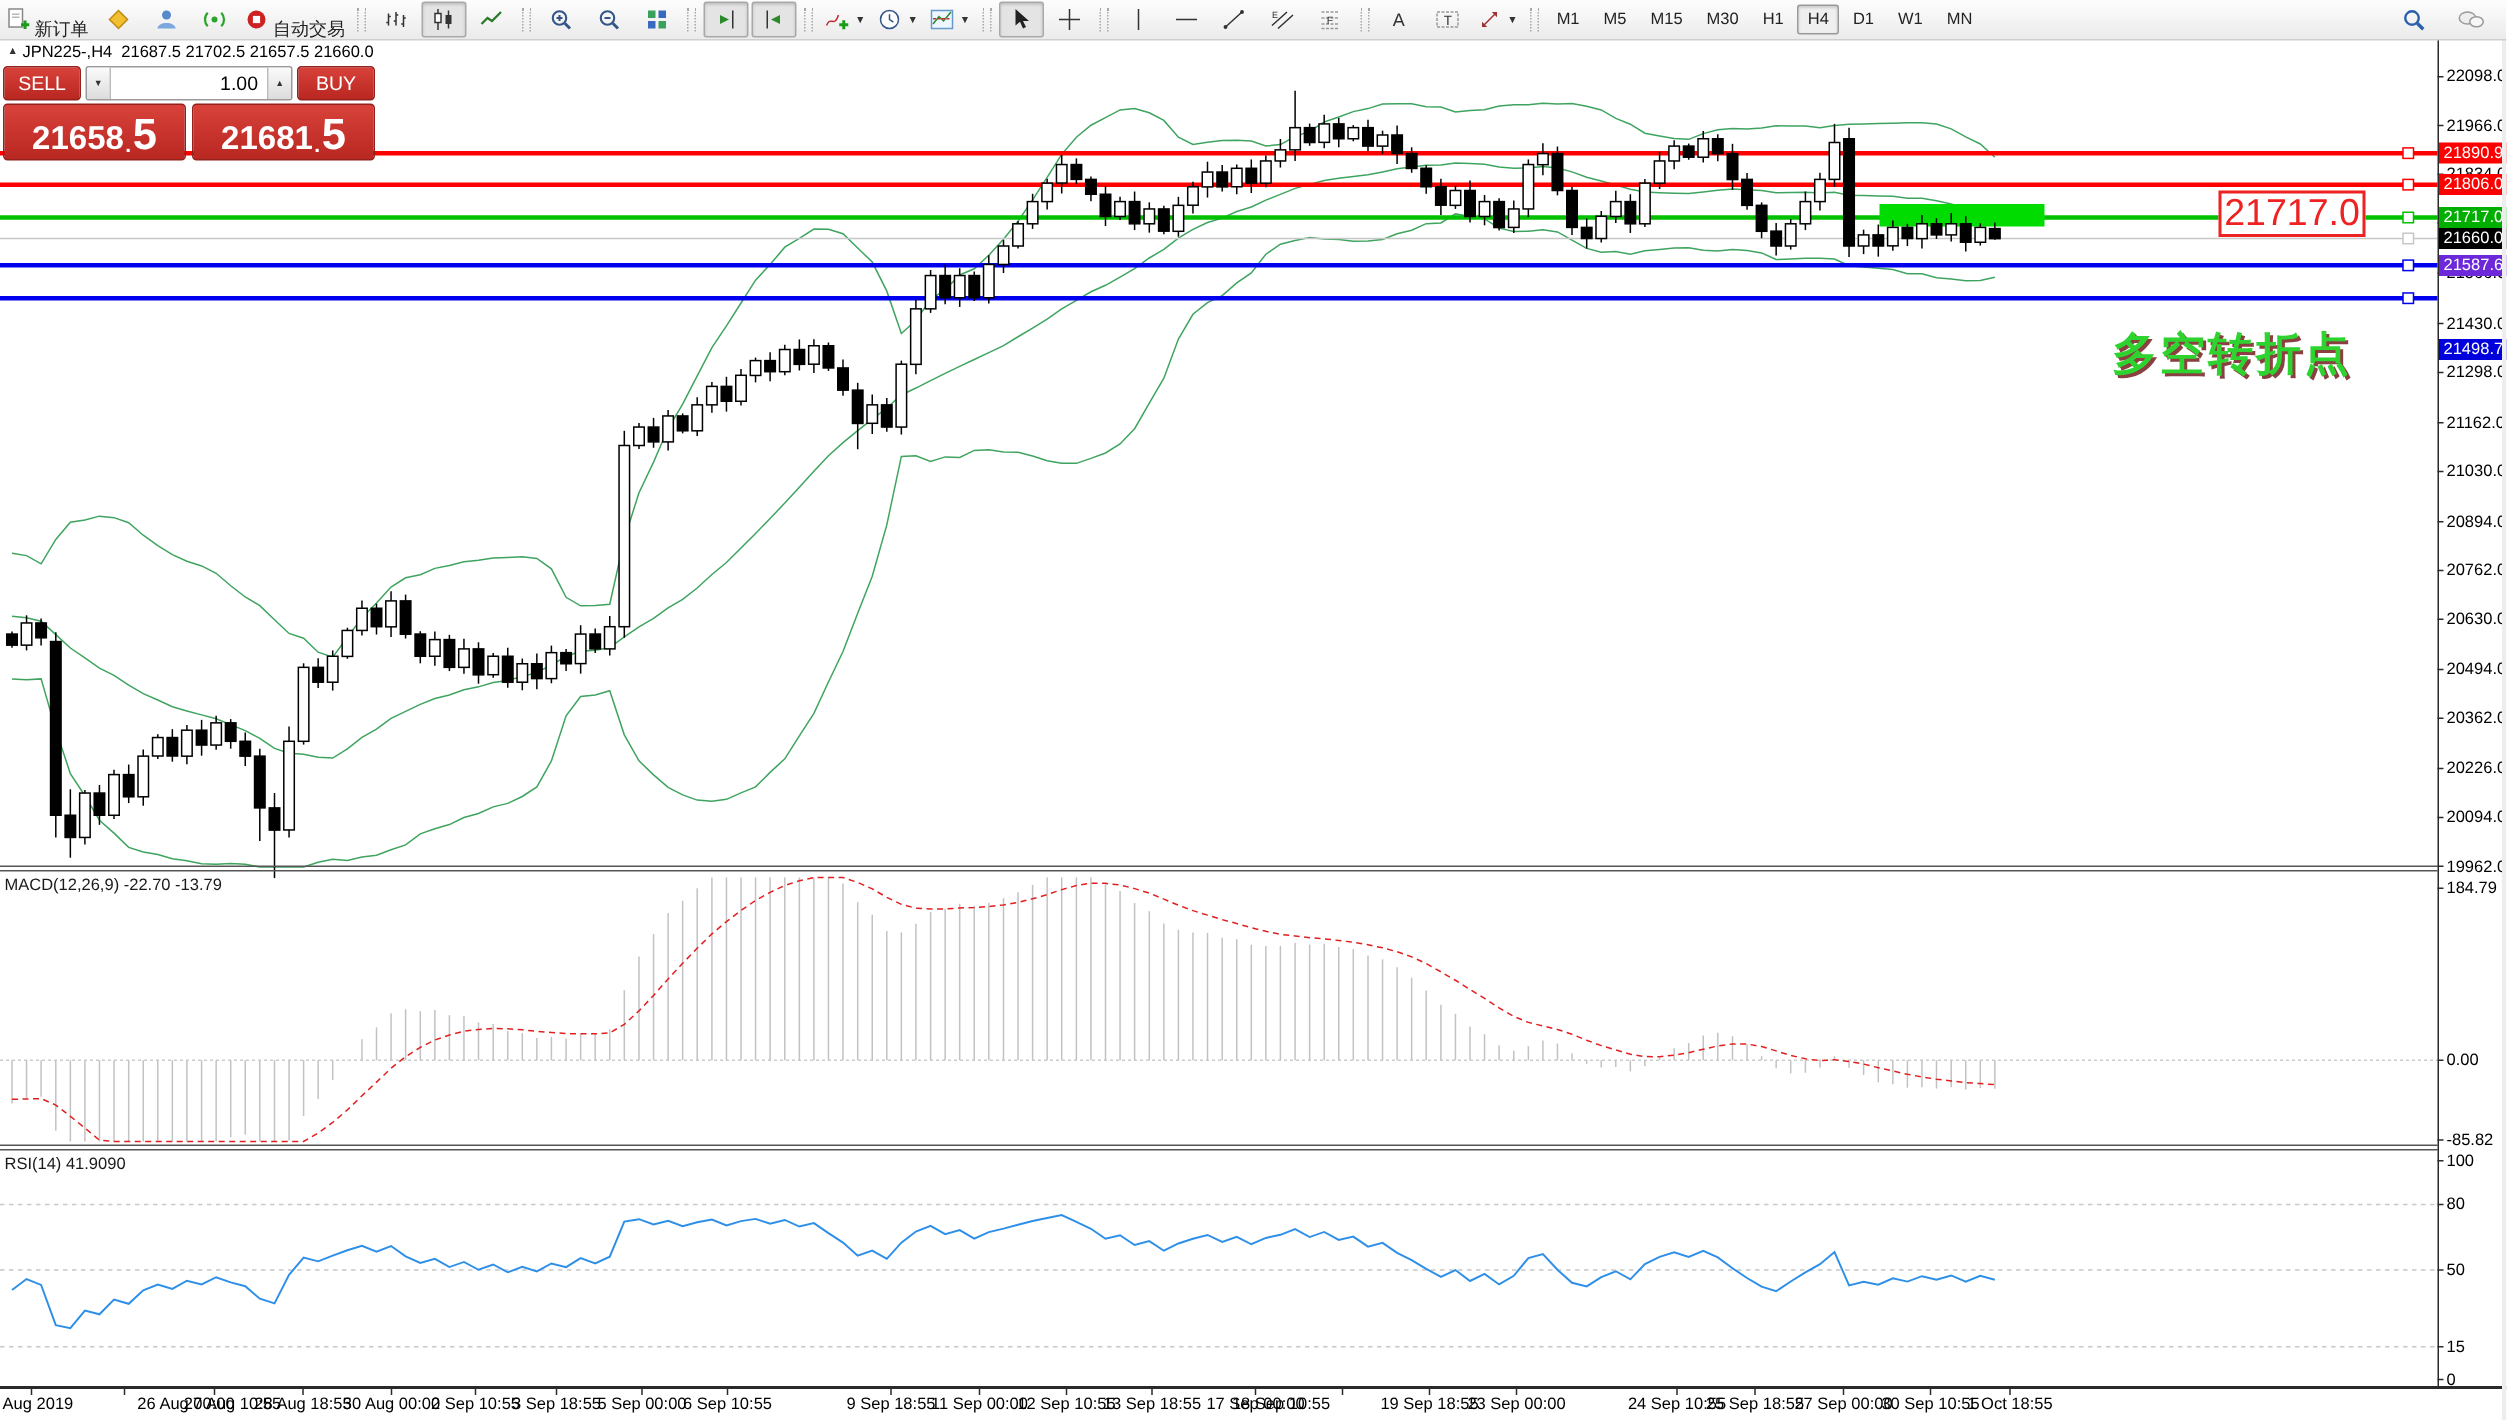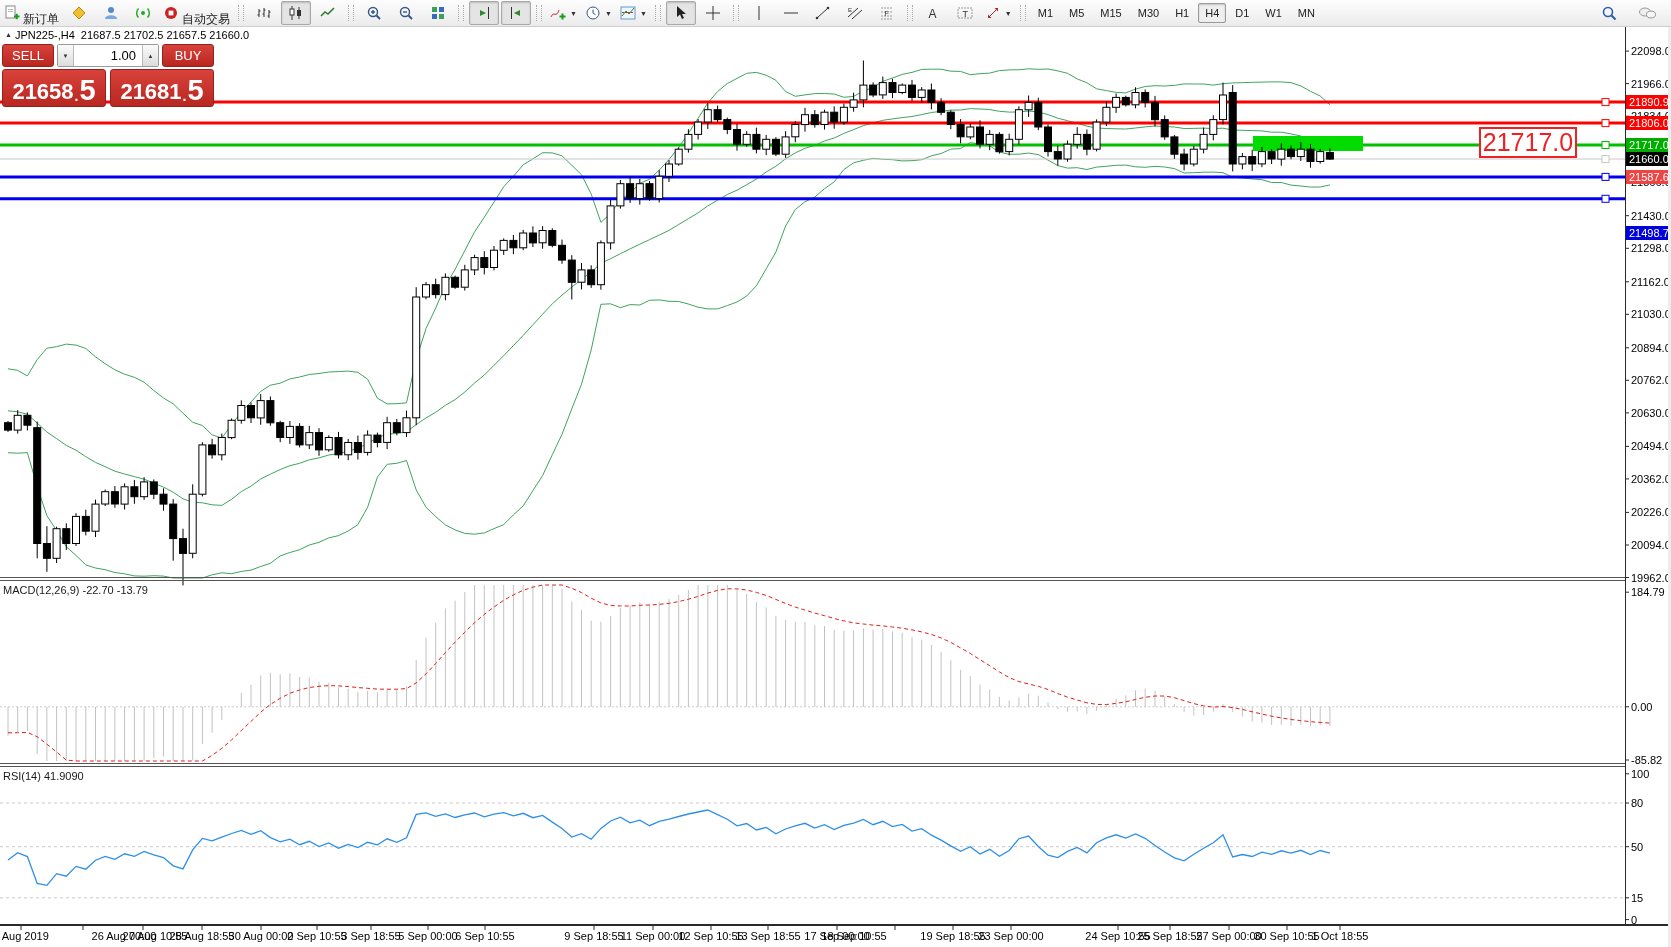--- a/index.html
+++ b/index.html
@@ -21,21 +21,21 @@
   #tb-right{margin-left:auto;display:flex;align-items:center;padding-right:8px;gap:6px;}
 
   
   #chart-svg{position:absolute;left:0;top:0;z-index:1;}
   #overlay{position:absolute;left:0;top:0;width:1671px;height:947px;z-index:5;pointer-events:none;}
 
   #chart-title{position:absolute;left:5px;top:29px;font-size:11px;color:#000;z-index:6;}
   #chart-title .mk{font-size:7px;vertical-align:2px;margin-right:3px;color:#333;}
   #chart-title .ohlc{margin-left:6px;}
 
-  #trade-panel{position:absolute;left:2px;top:44px;width:212px;z-index:16;}
+  #trade-panel{position:absolute;left:2px;top:44px;width:248px;z-index:16;}
   .tp-row{display:flex;align-items:stretch;gap:3px;height:23px;}
   .tp-btn{width:50px;background:linear-gradient(#d8423a,#b92721);border:1px solid #94211c;border-radius:3px;
     color:#fff;font-size:13px;display:flex;align-items:center;justify-content:center;}
   .tp-stepper{flex:1;display:flex;border:1px solid #9a9a9a;border-radius:2px;background:#fff;overflow:hidden;}
   .step-btn{width:15px;background:linear-gradient(#fbfbfb,#dcdcdc);border-left:1px solid #bbb;border-right:1px solid #bbb;
     font-size:6px;color:#333;display:flex;align-items:center;justify-content:center;}
   .step-btn:first-child{border-left:none;}
   .step-btn:last-child{border-right:none;}
   .step-val{flex:1;font-size:13px;color:#000;display:flex;align-items:center;justify-content:flex-end;padding-right:6px;}
   .tp-prices{display:flex;gap:4px;margin-top:2px;}
@@ -850,20 +850,21 @@
         <span class="dot">.</span>
         <span class="big">5</span>
       </div>
     </div>
   </div>
 
   <div class="pane-label" style="top:584px;">MACD(12,26,9) -22.70 -13.79</div>
   <div class="pane-label" style="top:770px;">RSI(14) 41.9090</div>
 
   <div id="annotation-box">21717.0</div>
+  <div id="annotation-text">多空转折点</div>
 
   <div id="overlay">
       <div class="ptick-label" style="top:51.1px;">22098.0</div>
       <div class="ptick-label" style="top:83.6px;">21966.0</div>
       <div class="ptick-label" style="top:116.2px;">21834.0</div>
       <div class="ptick-label" style="top:148.7px;">21702.0</div>
       <div class="ptick-label" style="top:182.2px;">21566.0</div>
       <div class="ptick-label" style="top:215.7px;">21430.0</div>
       <div class="ptick-label" style="top:248.3px;">21298.0</div>
       <div class="ptick-label" style="top:281.8px;">21162.0</div>
@@ -881,21 +882,21 @@
       <div class="ptick-label" style="top:760.0px;">-85.82</div>
       <div class="ptick-label" style="top:773.8px;">100</div>
       <div class="ptick-label" style="top:803.0px;">80</div>
       <div class="ptick-label" style="top:846.7px;">50</div>
       <div class="ptick-label" style="top:897.8px;">15</div>
       <div class="ptick-label" style="top:919.6px;">0</div>
       <div class="tag" style="top:102.1px;background:#ff0000;">21890.9</div>
       <div class="tag" style="top:123.1px;background:#ff0000;">21806.0</div>
       <div class="tag" style="top:145.0px;background:#00ae00;">21717.0</div>
       <div class="tag" style="top:159.0px;background:#000000;">21660.0</div>
-      <div class="tag" style="top:176.9px;background:#ef4444;">21587.6</div>
+      <div class="tag" style="top:176.9px;background:#6d28d9;">21587.6</div>
       <div class="tag" style="top:198.8px;background:#0000dd;margin-top:34px;">21498.7</div>
       <div class="time-label" style="left:21px;">2 Aug 2019</div>
       <div class="time-label" style="left:83px;margin-left:41px;">26 Aug 00:00</div>
       <div class="time-label" style="left:143px;padding-left:24px;">27 Aug 10:55</div>
       <div class="time-label" style="left:202px;">28 Aug 18:55</div>
       <div class="time-label" style="left:261px;">30 Aug 00:00</div>
       <div class="time-label" style="left:317px;">2 Sep 10:55</div>
       <div class="time-label" style="left:371px;">3 Sep 18:55</div>
       <div class="time-label" style="left:428px;">5 Sep 00:00</div>
       <div class="time-label" style="left:485px;">6 Sep 10:55</div>

